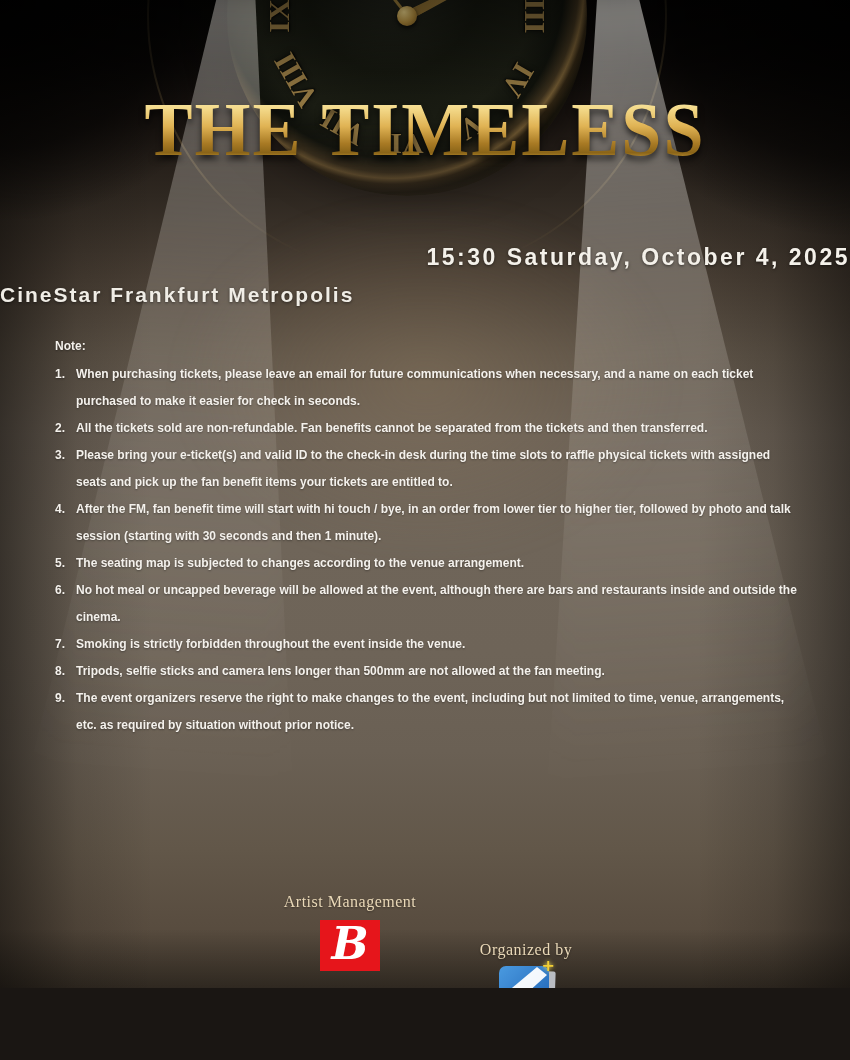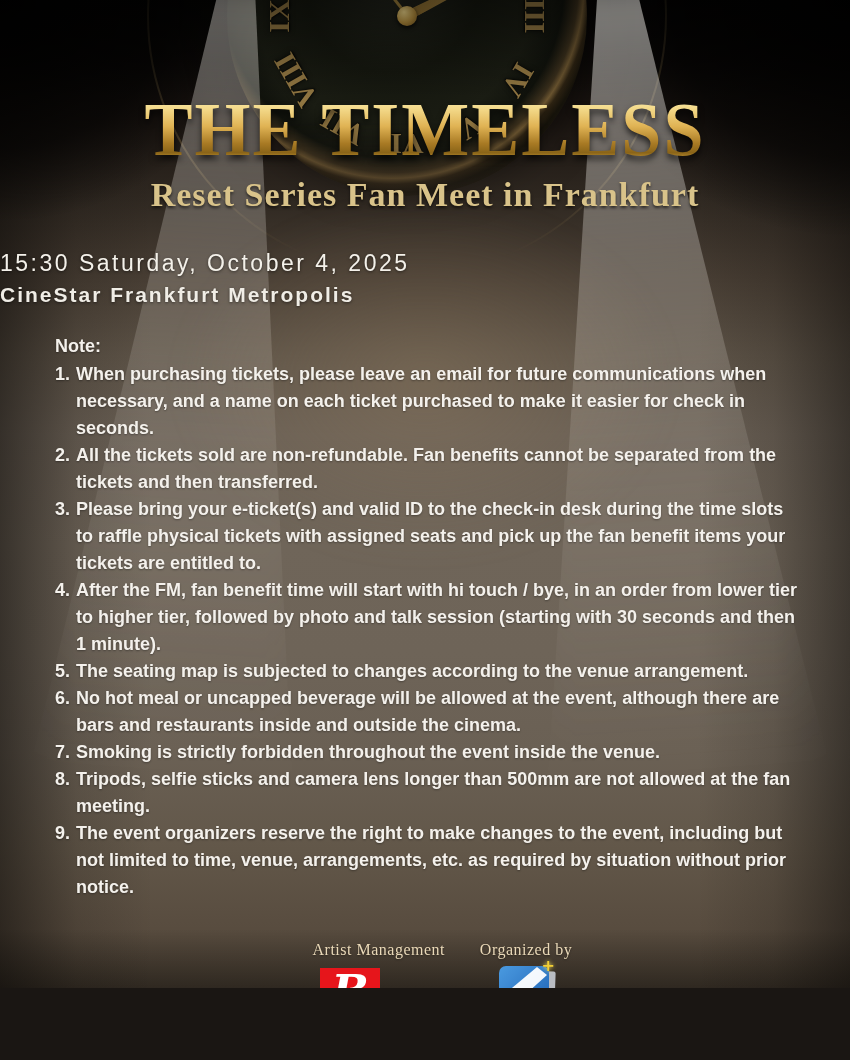--- a/index.html
+++ b/index.html
@@ -54,36 +54,36 @@
   
   .content{position:absolute;inset:0;z-index:5;}
   .title{position:absolute;top:94px;width:100%;text-align:center;
     font-family:"Liberation Serif",serif;font-weight:700;font-size:72px;letter-spacing:2px;line-height:1;
     background:linear-gradient(180deg,#fdf3bc 0%,#f3d989 22%,#e0b354 45%,#a87a24 68%,#8a6418 80%,#d9a93f 92%,#f3cf6e 100%);
     -webkit-background-clip:text;background-clip:text;color:transparent;
     filter:drop-shadow(0 4px 3px rgba(0,0,0,.65));transform:scaleY(1.05);}
   .subtitle{position:absolute;top:176px;width:100%;text-align:center;
     font-family:"Liberation Serif",serif;font-weight:700;font-size:34px;color:#d9c38a;
     letter-spacing:1px;text-shadow:0 2px 3px rgba(0,0,0,.6);}
-  .datetime{position:absolute;top:250px;width:100%;text-align:left;
-    font-size:23px;font-weight:400;letter-spacing:2.5px;color:#f4f1ea;
+  .datetime{position:absolute;top:244px;width:100%;text-align:right;
+    font-size:23px;font-weight:700;letter-spacing:2.5px;color:#f4f1ea;
     text-shadow:0 1px 3px rgba(0,0,0,.5);}
   .venue{position:absolute;top:283px;width:100%;text-align:left;
     font-size:21px;font-weight:600;letter-spacing:2px;color:#f0ede6;
     text-shadow:0 1px 3px rgba(0,0,0,.5);}
   .notes{position:absolute;left:55px;top:333px;width:745px;
-    font-weight:700;color:#f4f1ec;font-size:18px;line-height:27px;
+    font-weight:700;color:#f4f1ec;font-size:12px;line-height:27px;
     text-shadow:0 1px 2px rgba(0,0,0,.35);}
   .note-heading{margin-bottom:1px;}
   .note-item{display:flex;}
   .note-num{flex:0 0 21px;width:21px;}
   .note-text{flex:1;}
   
   .footer-col{position:absolute;text-align:center;}
-  .col-artist{left:255px;top:941px;width:190px;text-align:right;}
+  .col-artist{left:255px;top:893px;width:190px;}
   .col-org{left:428px;top:941px;width:196px;}
   .footer-label{font-family:"Liberation Serif",serif;font-size:16px;color:#ead9b8;
     letter-spacing:.5px;text-shadow:0 1px 2px rgba(0,0,0,.4);}
   .logo-red{margin:9px auto 0;width:60px;height:51px;background:#e6151b;
     display:flex;align-items:center;justify-content:center;}
   .logo-red span{font-family:"DejaVu Serif",serif;font-weight:700;font-style:italic;
     font-size:44px;color:#fff;line-height:1;transform:translateY(-2px);}
   .logo-spot{position:relative;margin:7px auto 0;width:58px;height:46px;}
   .spot-card{position:absolute;right:0;top:5px;width:34px;height:40px;background:#b9bcc2;
     transform:rotate(2deg);border-radius:2px;}
@@ -122,21 +122,20 @@
     <div class="clock-pin"></div>
   </div>
 
   <div class="glow"></div>
   <div class="vignette"></div>
   <div class="beam beam-left"></div>
   <div class="beam beam-right"></div>
 
   <div class="content">
     <div class="title">THE TIMELESS</div>
-    <div class="subtitle">Reset Series Fan Meet in Frankfurt</div>
     <div class="datetime">15:30 Saturday, October 4, 2025</div>
     <div class="venue">CineStar Frankfurt Metropolis</div>
 
     <div class="notes">
       <div class="note-heading">Note:</div>
       <div class="note-item">
         <span class="note-num">1.</span>
         <span class="note-text">When purchasing tickets, please leave an email for future communications when necessary, and a name on each ticket purchased to make it easier for check in seconds.</span>
       </div>
       <div class="note-item">

